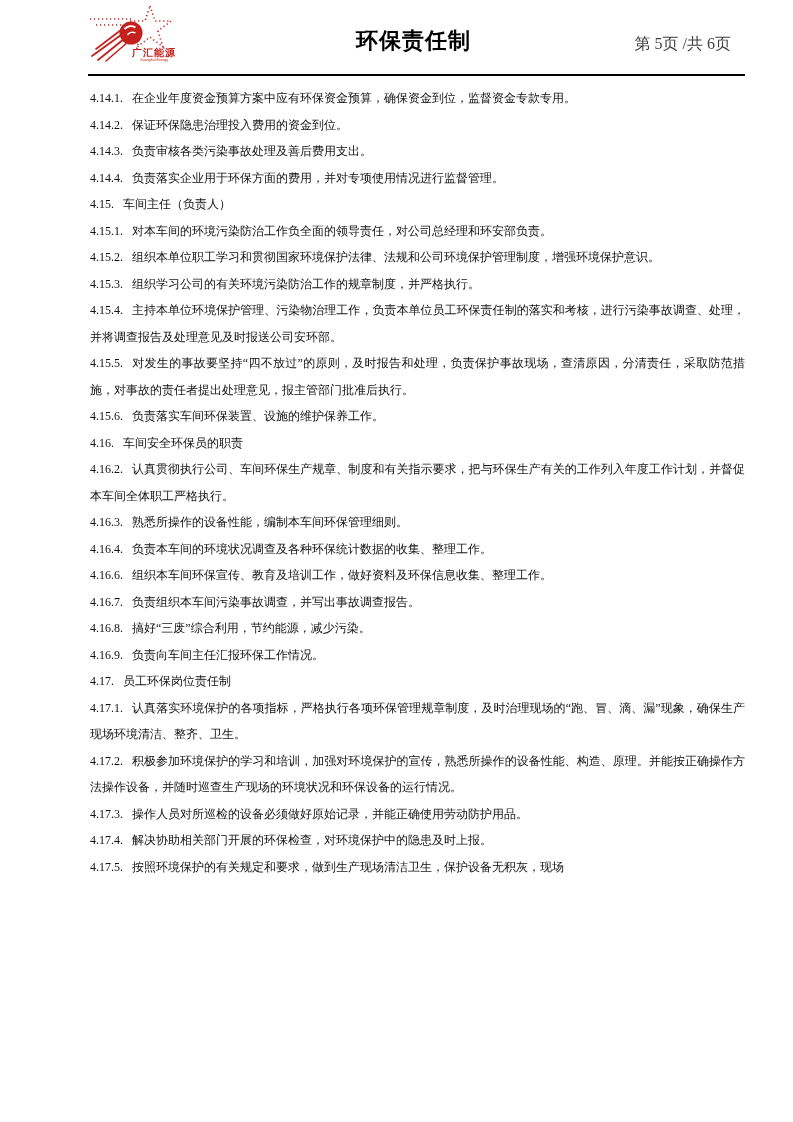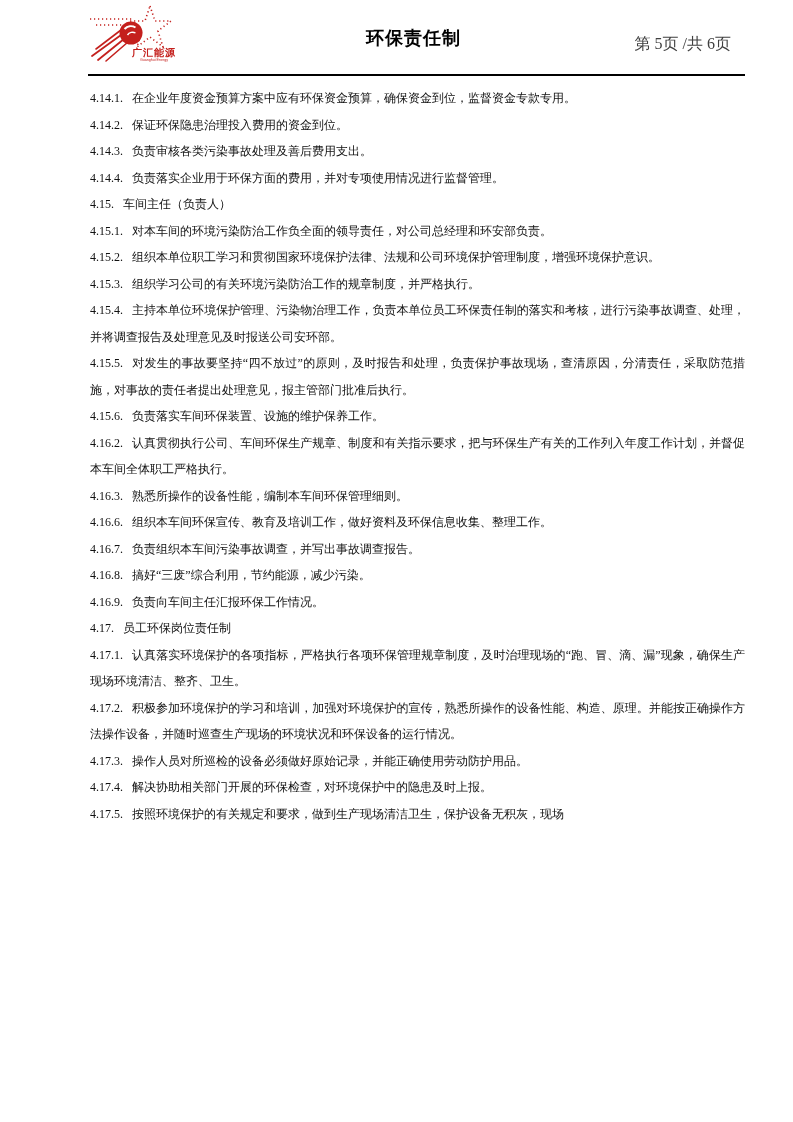--- a/index.html
+++ b/index.html
@@ -57,21 +57,21 @@
   }
   .doc-title {
     position: absolute;
     left: 0;
     right: 0;
     top: 26px;
     margin: 0;
     text-align: center;
     font-family: "Liberation Sans", "DejaVu Sans", sans-serif;
     font-weight: 700;
-    font-size: 18px;
+    font-size: 22px;
     letter-spacing: 1px;
     color: #000000;
     padding-left: 34px;
   }
   .page-number {
     position: absolute;
     right: 62px;
     top: 34px;
     font-size: 16px;
     color: #404040;
@@ -162,26 +162,28 @@
   <p class="para"><span class="num">4.15.2.</span><span class="txt">组织本单位职工学习和贯彻国家环境保护法律、法规和公司环境保护管理制度，增强环境保护意识。</span></p>
 
   <p class="para"><span class="num">4.15.3.</span><span class="txt">组织学习公司的有关环境污染防治工作的规章制度，并严格执行。</span></p>
 
   <p class="para"><span class="num">4.15.4.</span><span class="txt">主持本单位环境保护管理、污染物治理工作，负责本单位员工环保责任制的落实和考核，进行污染事故调查、处理，并将调查报告及处理意见及时报送公司安环部。</span></p>
 
   <p class="para"><span class="num">4.15.5.</span><span class="txt">对发生的事故要坚持“四不放过”的原则，及时报告和处理，负责保护事故现场，查清原因，分清责任，采取防范措施，对事故的责任者提出处理意见，报主管部门批准后执行。</span></p>
 
   <p class="para"><span class="num">4.15.6.</span><span class="txt">负责落实车间环保装置、设施的维护保养工作。</span></p>
 
+  <p class="para"><span class="num">4.16.</span><span class="txt">车间安全环保员的职责</span></p>
 
 
   <p class="para"><span class="num">4.16.2.</span><span class="txt">认真贯彻执行公司、车间环保生产规章、制度和有关指示要求，把与环保生产有关的工作列入年度工作计划，并督促本车间全体职工严格执行。</span></p>
 
   <p class="para"><span class="num">4.16.3.</span><span class="txt">熟悉所操作的设备性能，编制本车间环保管理细则。</span></p>
 
+  <p class="para"><span class="num">4.16.4.</span><span class="txt">负责本车间的环境状况调查及各种环保统计数据的收集、整理工作。</span></p>
 
 
   <p class="para"><span class="num">4.16.6.</span><span class="txt">组织本车间环保宣传、教育及培训工作，做好资料及环保信息收集、整理工作。</span></p>
 
   <p class="para"><span class="num">4.16.7.</span><span class="txt">负责组织本车间污染事故调查，并写出事故调查报告。</span></p>
 
   <p class="para"><span class="num">4.16.8.</span><span class="txt">搞好“三废”综合利用，节约能源，减少污染。</span></p>
 
   <p class="para"><span class="num">4.16.9.</span><span class="txt">负责向车间主任汇报环保工作情况。</span></p>
 

